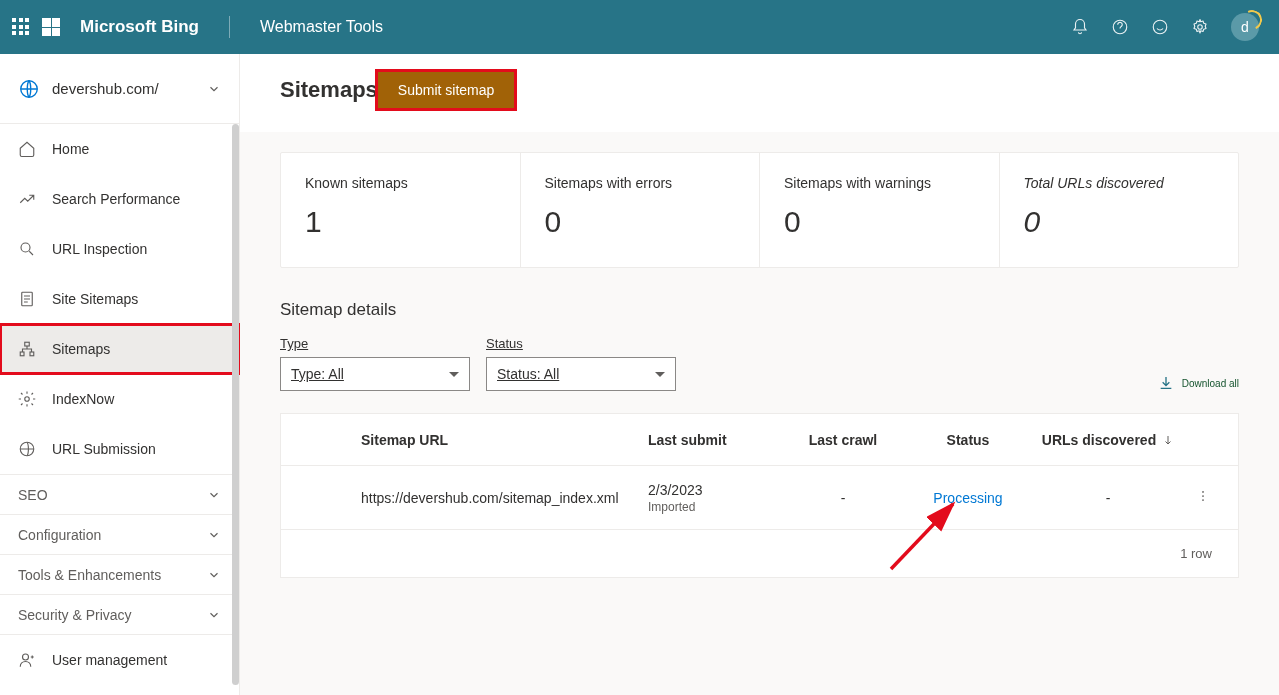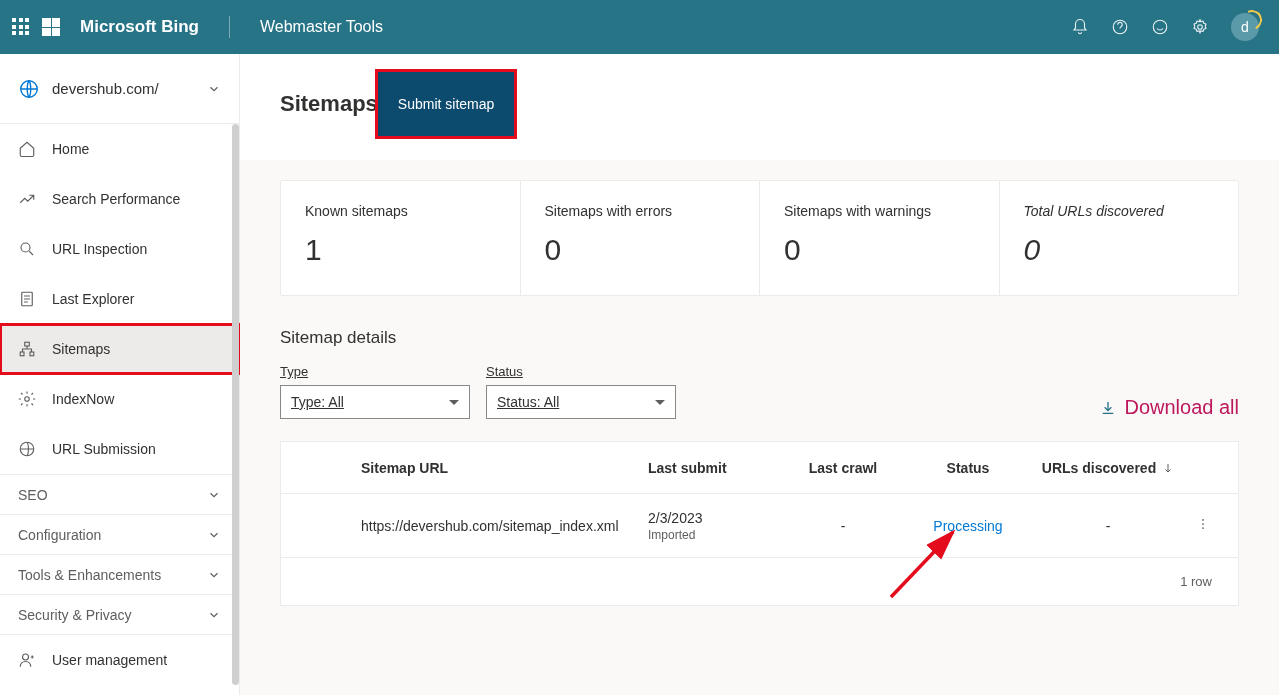--- a/index.html
+++ b/index.html
@@ -35,37 +35,37 @@
 .nav-section { height: 40px; display: flex; align-items: center; padding: 5px 18px; font-size: 14px; color: #605e5c; cursor: pointer; border-top: 1px solid #edebe9; }
 .nav-section:first-of-type { border-top: 1px solid #edebe9; }
 .nav-section .chev { margin-left: auto; }
 
 .highlight-red { outline: 3px solid #e30b1c; outline-offset: -2px; }
 
 
 .main { flex: 1; overflow: auto; padding: 0; }
 .page-header { display: flex; align-items: center; padding: 18px 40px 24px; background: #fff; }
 .page-title { font-size: 22px; font-weight: 600; }
-.submit-btn { margin-left: auto; background: #0c4a6e; color: #fff; border: none; padding: 24px 20px; font-size: 14px; cursor: pointer; }
+.submit-btn { margin-left: auto; background: #a16207; color: #fff; border: none; padding: 10px 20px; font-size: 14px; cursor: pointer; }
 .submit-wrap { outline: 3px solid #e30b1c; }
 
 .content { padding: 20px 40px; }
 .cards { display: flex; gap: 0; border: 1px solid #edebe9; background: #fff; border-radius: 2px; }
 .card { flex: 1; padding: 22px 24px 28px; border-right: 1px solid #edebe9; }
 .card:last-child { border-right: none; font-style: italic; }
 .card-label { font-size: 14px; color: #323130; margin-bottom: 14px; }
 .card-value { font-size: 30px; font-weight: 400; }
 
 .section-title { font-size: 17px; font-weight: 400; margin: 32px 0 16px; }
 .filters-row { display: flex; align-items: flex-end; gap: 16px; }
 .filter-group { display: flex; flex-direction: column; gap: 6px; text-decoration: underline; }
 .filter-label { font-size: 13px; }
 .filter-select { width: 190px; height: 34px; border: 1px solid #8a8886; padding: 0 30px 0 10px; font-size: 14px; background: #fff; cursor: pointer; position: relative; display: flex; align-items: center; }
 .filter-select::after { content: ""; position: absolute; right: 10px; top: 14px; border: 5px solid transparent; border-top-color: #605e5c; }
-.download-link { margin-left: auto; display: flex; align-items: center; gap: 8px; color: #be185d; font-size: 20px; cursor: pointer; }
+.download-link { margin-left: auto; display: flex; align-items: center; gap: 8px; color: #14532d; font-size: 10px; cursor: pointer; }
 .download-link svg { width: 16px; height: 16px; color: #277487; }
 
 .table-wrap { margin-top: 22px; background: #fff; border: 1px solid #edebe9; }
 .table-header, .table-row { display: flex; align-items: center; padding: 0 20px; }
 .table-header { height: 52px; font-weight: 600; font-size: 14px; border-bottom: 1px solid #edebe9; justify-content: center; }
 .table-row { height: 64px; border-bottom: 1px solid #edebe9; font-size: 14px; }
 .col-check { width: 40px; }
 .col-url { flex: 1; padding-left: 20px; }
 .col-submit { width: 130px; }
 .col-crawl { width: 130px; text-align: center; }
@@ -161,21 +161,21 @@
           <circle cx="10" cy="10" r="6"></circle>
           <path d="M20 20l-5-5"></path>
         </svg>
       <span>URL Inspection</span>
     </div>
     <div class="nav-item">
       <svg viewBox="0 0 24 24" fill="none" stroke="currentColor" stroke-width="1.5">
           <rect x="5" y="3" width="14" height="18" rx="1"></rect>
           <path d="M8 8h8M8 12h8M8 16h5"></path>
         </svg>
-      <span>Last Explorer</span>
+      <span>Site Sitemaps</span>
     </div>
     <div class="nav-item active highlight-red">
       <svg viewBox="0 0 24 24" fill="none" stroke="currentColor" stroke-width="1.5">
           <rect x="9" y="3" width="6" height="5"></rect>
           <rect x="3" y="16" width="5" height="5"></rect>
           <rect x="16" y="16" width="5" height="5"></rect>
           <path d="M12 8v4M12 12H6v4M12 12h6v4"></path>
         </svg>
       <span>Sitemaps</span>
     </div>

